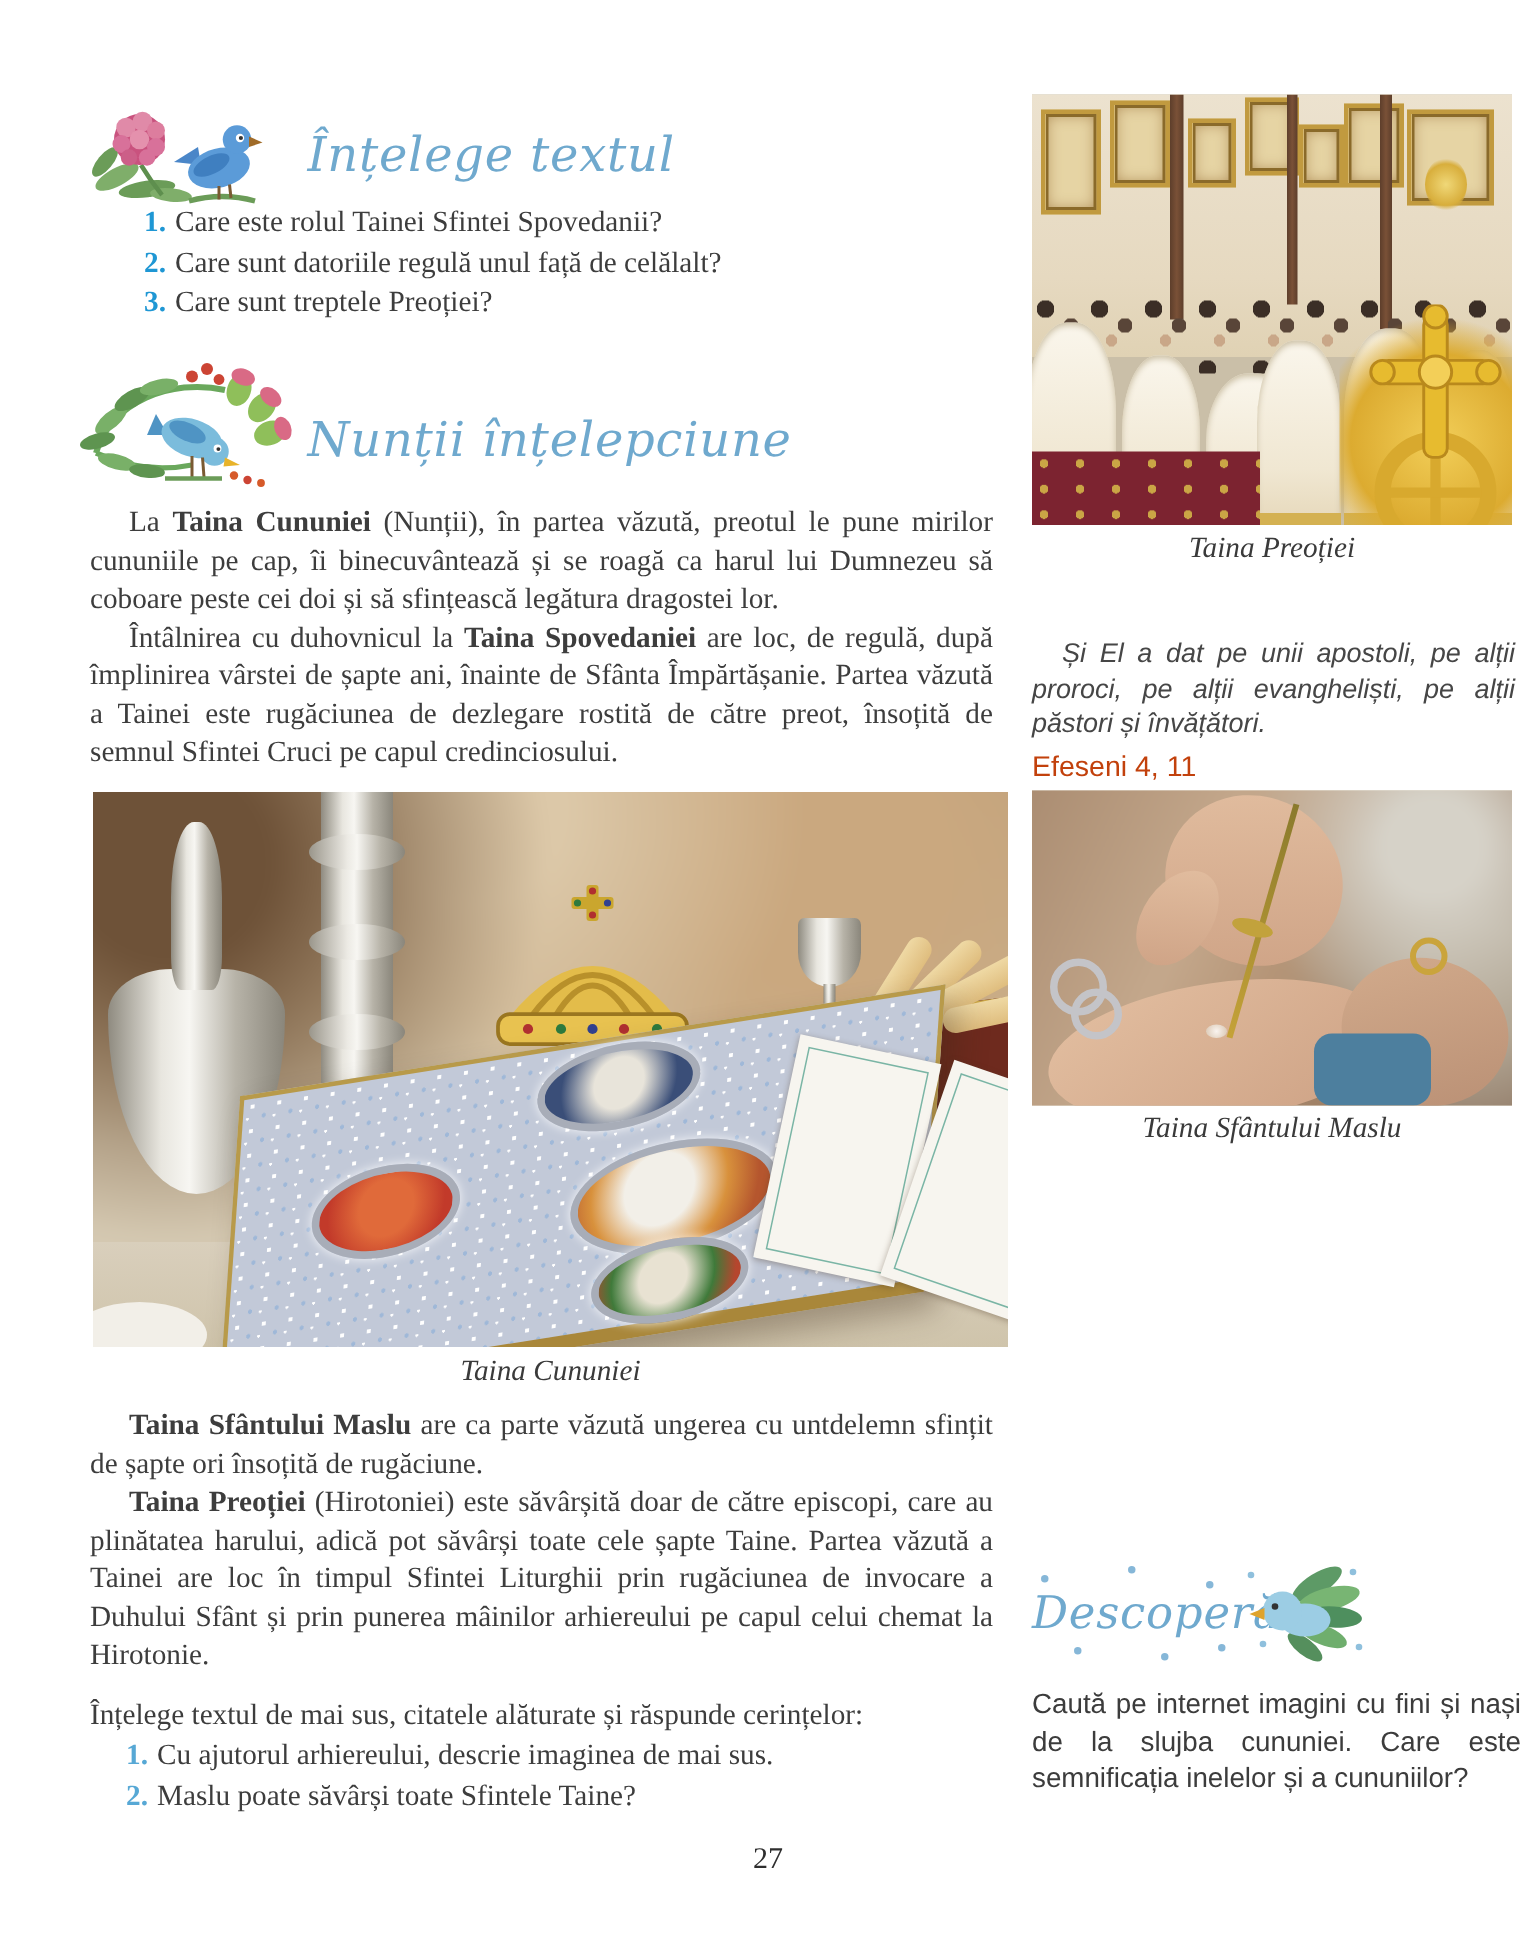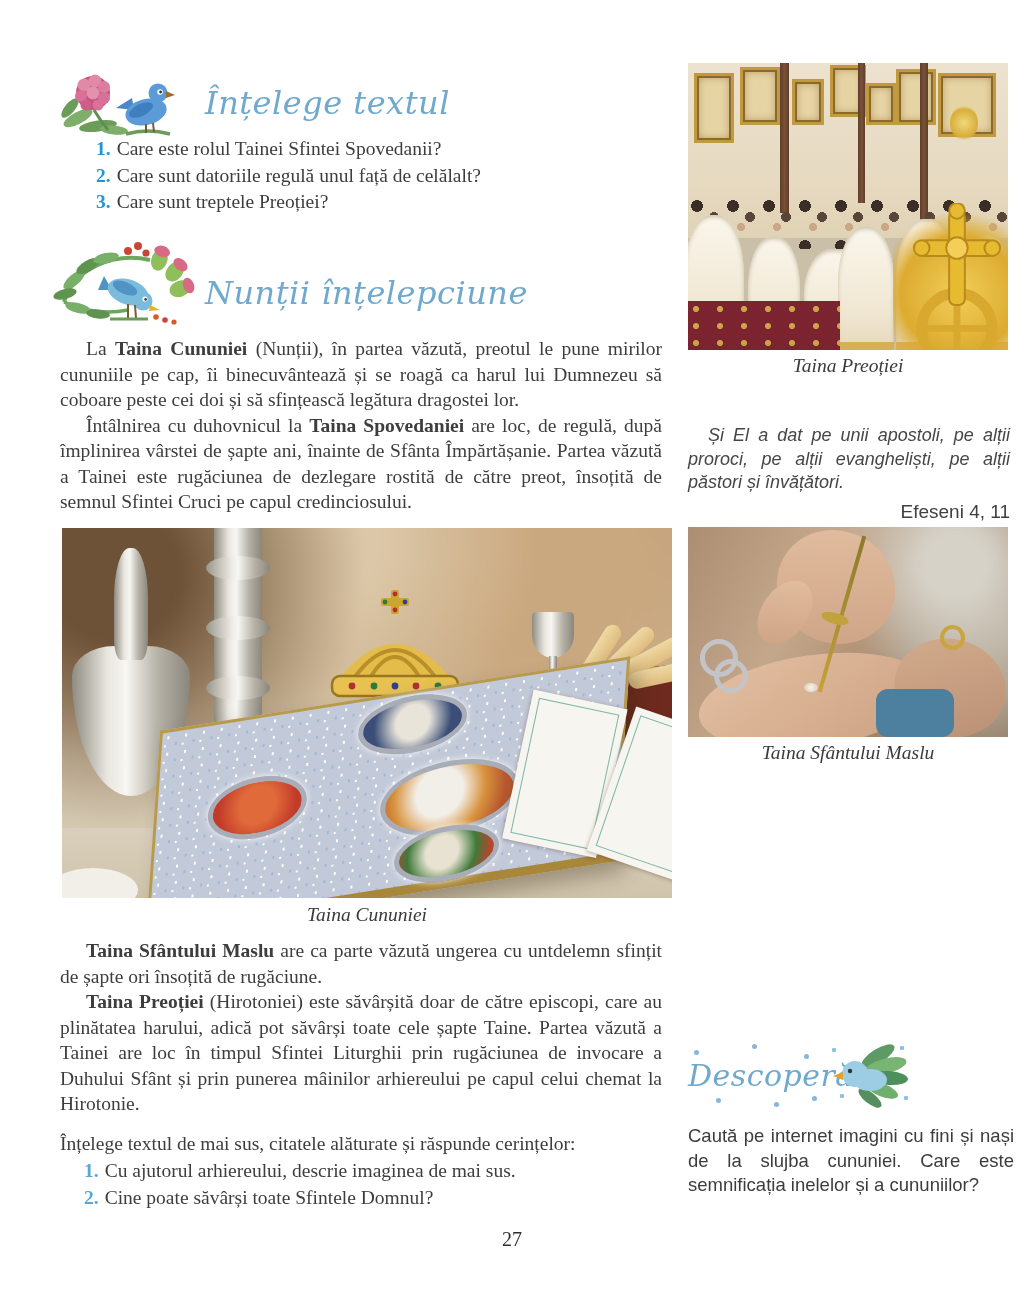--- a/index.html
+++ b/index.html
@@ -28,21 +28,21 @@
   .pb2{left:60px;top:938px;}
   .task-intro{margin-top:14px !important;}
   .tasklist{margin-top:2px;padding-left:24px;}
   .tasklist .ti{line-height:26.5px;}
 
   
   .caption{position:absolute;text-align:center;font-style:italic;font-size:19.5px;color:#3a3a3a;}
   .quote{position:absolute;width:322px;font-family:"Liberation Sans",sans-serif;font-style:italic;
          font-size:18px;line-height:23.5px;color:#464646;text-align:justify;}
   .quote .qtext{text-indent:20px;margin:0;}
-  .quote .qref{font-style:normal;font-size:19px;color:#404040;text-align:right;margin-top:5px;}
+  .quote .qref{font-style:normal;font-size:19px;color:#c2410c;margin-top:5px;}
   .sanstext{position:absolute;font-family:"Liberation Sans",sans-serif;font-size:18.5px;
             line-height:24.5px;color:#3c3c3c;text-align:justify;}
 
   .pagenum{position:absolute;left:0;top:1228px;width:1024px;text-align:center;
            font-size:20px;color:#2e2e2e;}
 
   
   .photo{position:absolute;overflow:hidden;background:#cabfa8;}
   .photo *{position:absolute;}
 
@@ -260,21 +260,21 @@
     <div style="left:-14px;top:340px;width:90px;height:44px;border-radius:50%;background:#f2efe8;"></div>
   </div>
   <div class="caption" style="left:62px;top:904px;width:610px;">Taina Cununiei</div>
 
   <div class="paras pb2">
     <p><b>Taina Sfântului Maslu</b><span> are ca parte văzută ungerea cu untdelemn sfințit de șapte ori însoțită de rugăciune.</span></p>
     <p><b>Taina Preoției</b><span> (Hirotoniei) este săvârșită doar de către episcopi, care au plinătatea harului, adică pot săvârși toate cele șapte Taine. Partea văzută a Tainei are loc în timpul Sfintei Liturghii prin rugăciunea de invocare a Duhului Sfânt și prin punerea mâinilor arhiereului pe capul celui chemat la Hirotonie.</span></p>
     <p class="noindent task-intro">Înțelege textul de mai sus, citatele alăturate și răspunde cerințelor:</p>
     <div class="tasklist">
       <div class="ti"><span class="num num-light" style="font-weight:bold;margin-right:6px;">1.</span><span>Cu ajutorul arhiereului, descrie imaginea de mai sus.</span></div>
-      <div class="ti"><span class="num num-light" style="font-weight:bold;margin-right:6px;">2.</span><span>Cine poate săvârși toate Sfintele Domnul?</span></div>
+      <div class="ti"><span class="num num-light" style="font-weight:bold;margin-right:6px;">2.</span><span>Maslu poate săvârși toate Sfintele Taine?</span></div>
     </div>
   </div>
 
   <div class="photo" style="left:688px;top:63px;width:320px;height:287px;">
     <div class="ph1-wall"></div>
     <div class="ikn" style="left:6px;top:10px;width:34px;height:64px;"></div>
     <div class="ikn" style="left:52px;top:4px;width:34px;height:52px;"></div>
     <div class="ikn" style="left:104px;top:16px;width:26px;height:40px;"></div>
     <div class="ikn" style="left:142px;top:2px;width:30px;height:46px;"></div>
     <div class="ikn" style="left:178px;top:20px;width:24px;height:36px;"></div>

